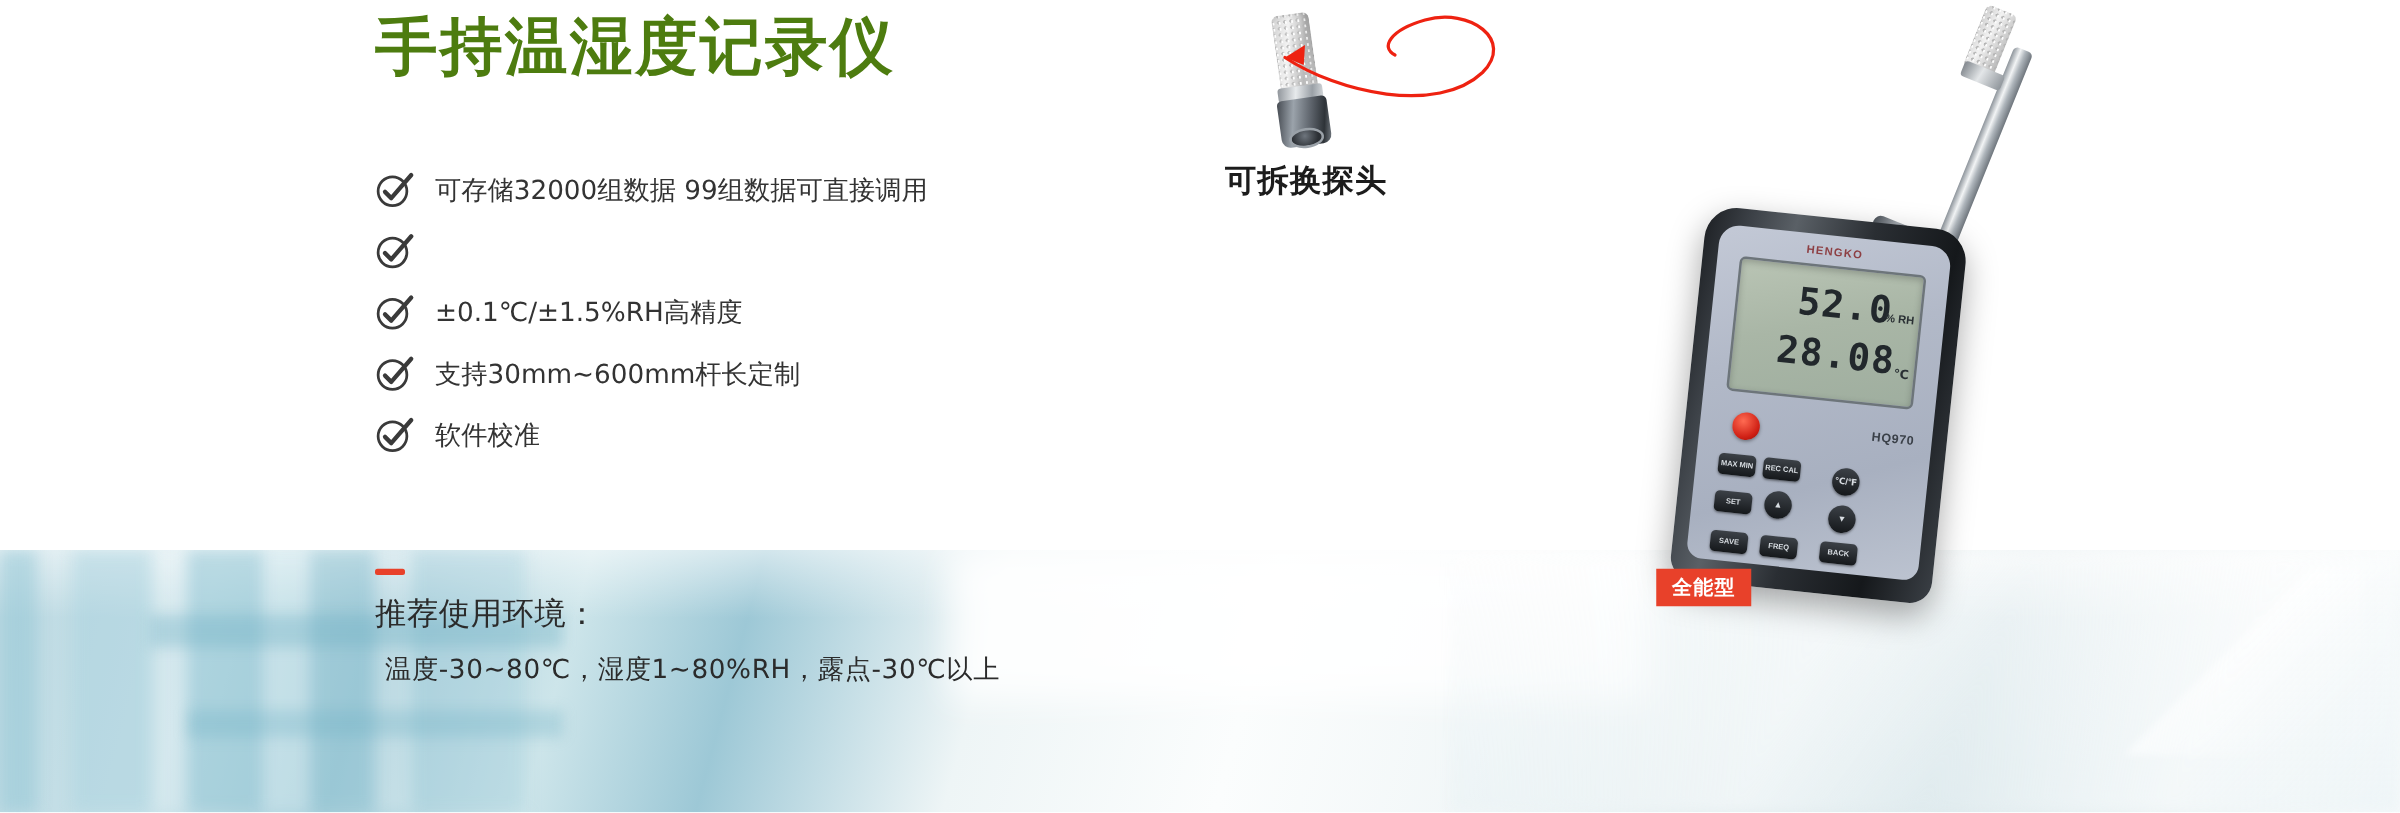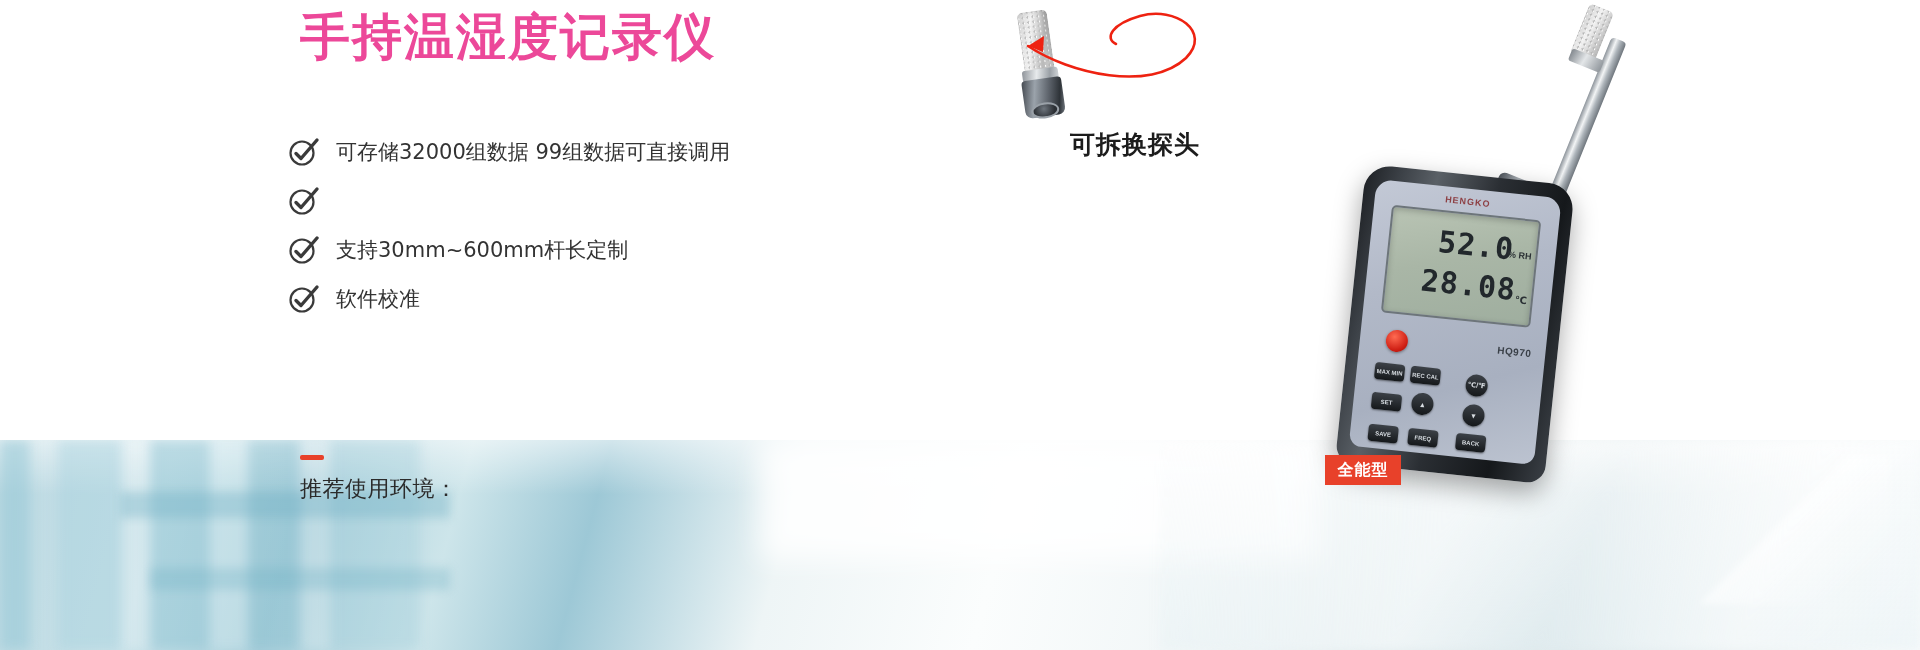--- a/index.html
+++ b/index.html
@@ -55,47 +55,47 @@
     background:linear-gradient(135deg, rgba(255,255,255,0.0) 45%, rgba(255,255,255,0.85) 46%, rgba(255,255,255,0.0) 85%);
     filter:blur(3px);
   }
 
   
   .content { position:absolute; left:0; top:0; width:960px; height:650px; }
 
   .title {
     position:absolute; left:300px; top:4px;
     font-size:50px; font-weight:bold; letter-spacing:2px;
-    color:#ec4899; white-space:nowrap;
+    color:#4d7c0f; white-space:nowrap;
     font-family:Liberation Mono, monospace;
   }
   .subtitle {
     position:absolute; left:300px; top:78px;
     font-size:30px; font-weight:bold; letter-spacing:1px;
     color:#1a1ea0; white-space:nowrap;
     font-family:"DejaVu Sans","Liberation Sans",sans-serif;
   }
 
-  .features { position:absolute; left:288px; top:130px; width:640px; }
+  .features { position:absolute; left:300px; top:130px; width:640px; }
   .feature {
     display:flex; align-items:center; height:44px; margin-bottom:5px;
   }
   .feature .tick { width:34px; height:30px; flex:0 0 34px; margin-right:14px; }
   .feature .txt {
     font-size:21px; color:#333333; white-space:nowrap; font-weight:500;
     font-family:"DejaVu Sans","Liberation Sans",sans-serif;
   }
 
   
   .note { position:absolute; left:300px; top:455px; width:660px; }
   .note .dash {
     width:24px; height:5px; background:#e8412a; border-radius:2px; margin-bottom:14px;
   }
   .note .l1 {
-    font-size:22px; color:#2b2b2b; letter-spacing:0.5px; margin-bottom:14px;
+    font-size:25px; color:#2b2b2b; letter-spacing:0.5px; margin-bottom:14px;
     font-family:"DejaVu Sans","Liberation Sans",sans-serif;
   }
   .note .l2 {
     font-size:21px; color:#2b2b2b; letter-spacing:0.5px; padding-left:8px;
     font-family:"DejaVu Sans","Liberation Sans",sans-serif;
   }
 
   
   .product { position:absolute; left:940px; top:0; width:980px; height:650px; }
 
@@ -118,21 +118,21 @@
     background:linear-gradient(100deg,#43484f,#9ba3ab 30%,#5b6169 62%,#2e3338 85%,#787f86);
   }
   .probe .tipring {
     position:absolute; left:15px; top:92px; width:28px; height:16px; border-radius:50%;
     background:radial-gradient(circle at 45% 35%,#6e757d,#2b2f34 70%);
     border:2px solid #9aa1a8;
   }
 
   .probe-arrow { position:absolute; left:60px; top:0; width:230px; height:110px; }
   .probe-label {
-    position:absolute; left:40px; top:128px; width:220px; text-align:right;
+    position:absolute; left:40px; top:128px; width:220px; text-align:left;
     font-size:25px; font-weight:bold; color:#1c1c1c; letter-spacing:1px;
     font-family:"DejaVu Sans","Liberation Sans",sans-serif;
   }
 
   
   .meter { position:absolute; left:300px; top:6px; width:420px; height:480px; }
 
   .meter .stem {
     position:absolute; left:300px; top:20px; width:16px; height:190px;
     transform:rotate(22deg); transform-origin:50% 100%;
@@ -254,20 +254,29 @@
 
       <div class="feature">
         <span class="tick">
           <svg viewBox="0 0 34 30" width="34" height="30">
             <circle cx="14" cy="16" r="11.5" fill="none" stroke="#3a3a3a" stroke-width="2.2"></circle>
             <path d="M8 16.5 L13 21.5 L29 3" fill="none" stroke="#3a3a3a" stroke-width="3.4" stroke-linecap="round" stroke-linejoin="round"></path>
           </svg>
         </span>
       </div>
 
+      <div class="feature">
+        <span class="tick">
+          <svg viewBox="0 0 34 30" width="34" height="30">
+            <circle cx="14" cy="16" r="11.5" fill="none" stroke="#3a3a3a" stroke-width="2.2"></circle>
+            <path d="M8 16.5 L13 21.5 L29 3" fill="none" stroke="#3a3a3a" stroke-width="3.4" stroke-linecap="round" stroke-linejoin="round"></path>
+          </svg>
+        </span>
+        <span class="txt">±0.1℃/±1.5%RH高精度</span>
+      </div>
 
       <div class="feature">
         <span class="tick">
           <svg viewBox="0 0 34 30" width="34" height="30">
             <circle cx="14" cy="16" r="11.5" fill="none" stroke="#3a3a3a" stroke-width="2.2"></circle>
             <path d="M8 16.5 L13 21.5 L29 3" fill="none" stroke="#3a3a3a" stroke-width="3.4" stroke-linecap="round" stroke-linejoin="round"></path>
           </svg>
         </span>
         <span class="txt">支持30mm~600mm杆长定制</span>
       </div>
@@ -280,20 +289,21 @@
           </svg>
         </span>
         <span class="txt">软件校准</span>
       </div>
 
     </div>
 
     <div class="note">
       <div class="dash"></div>
       <div class="l1">推荐使用环境：</div>
+      <div class="l2">温度-30~80℃，湿度1~80%RH，露点-30℃以上</div>
     </div>
 
   </div>
 
   <div class="product">
 
     <div class="probe">
       <div class="mesh"></div>
       <div class="collar"></div>
       <div class="body"></div>

